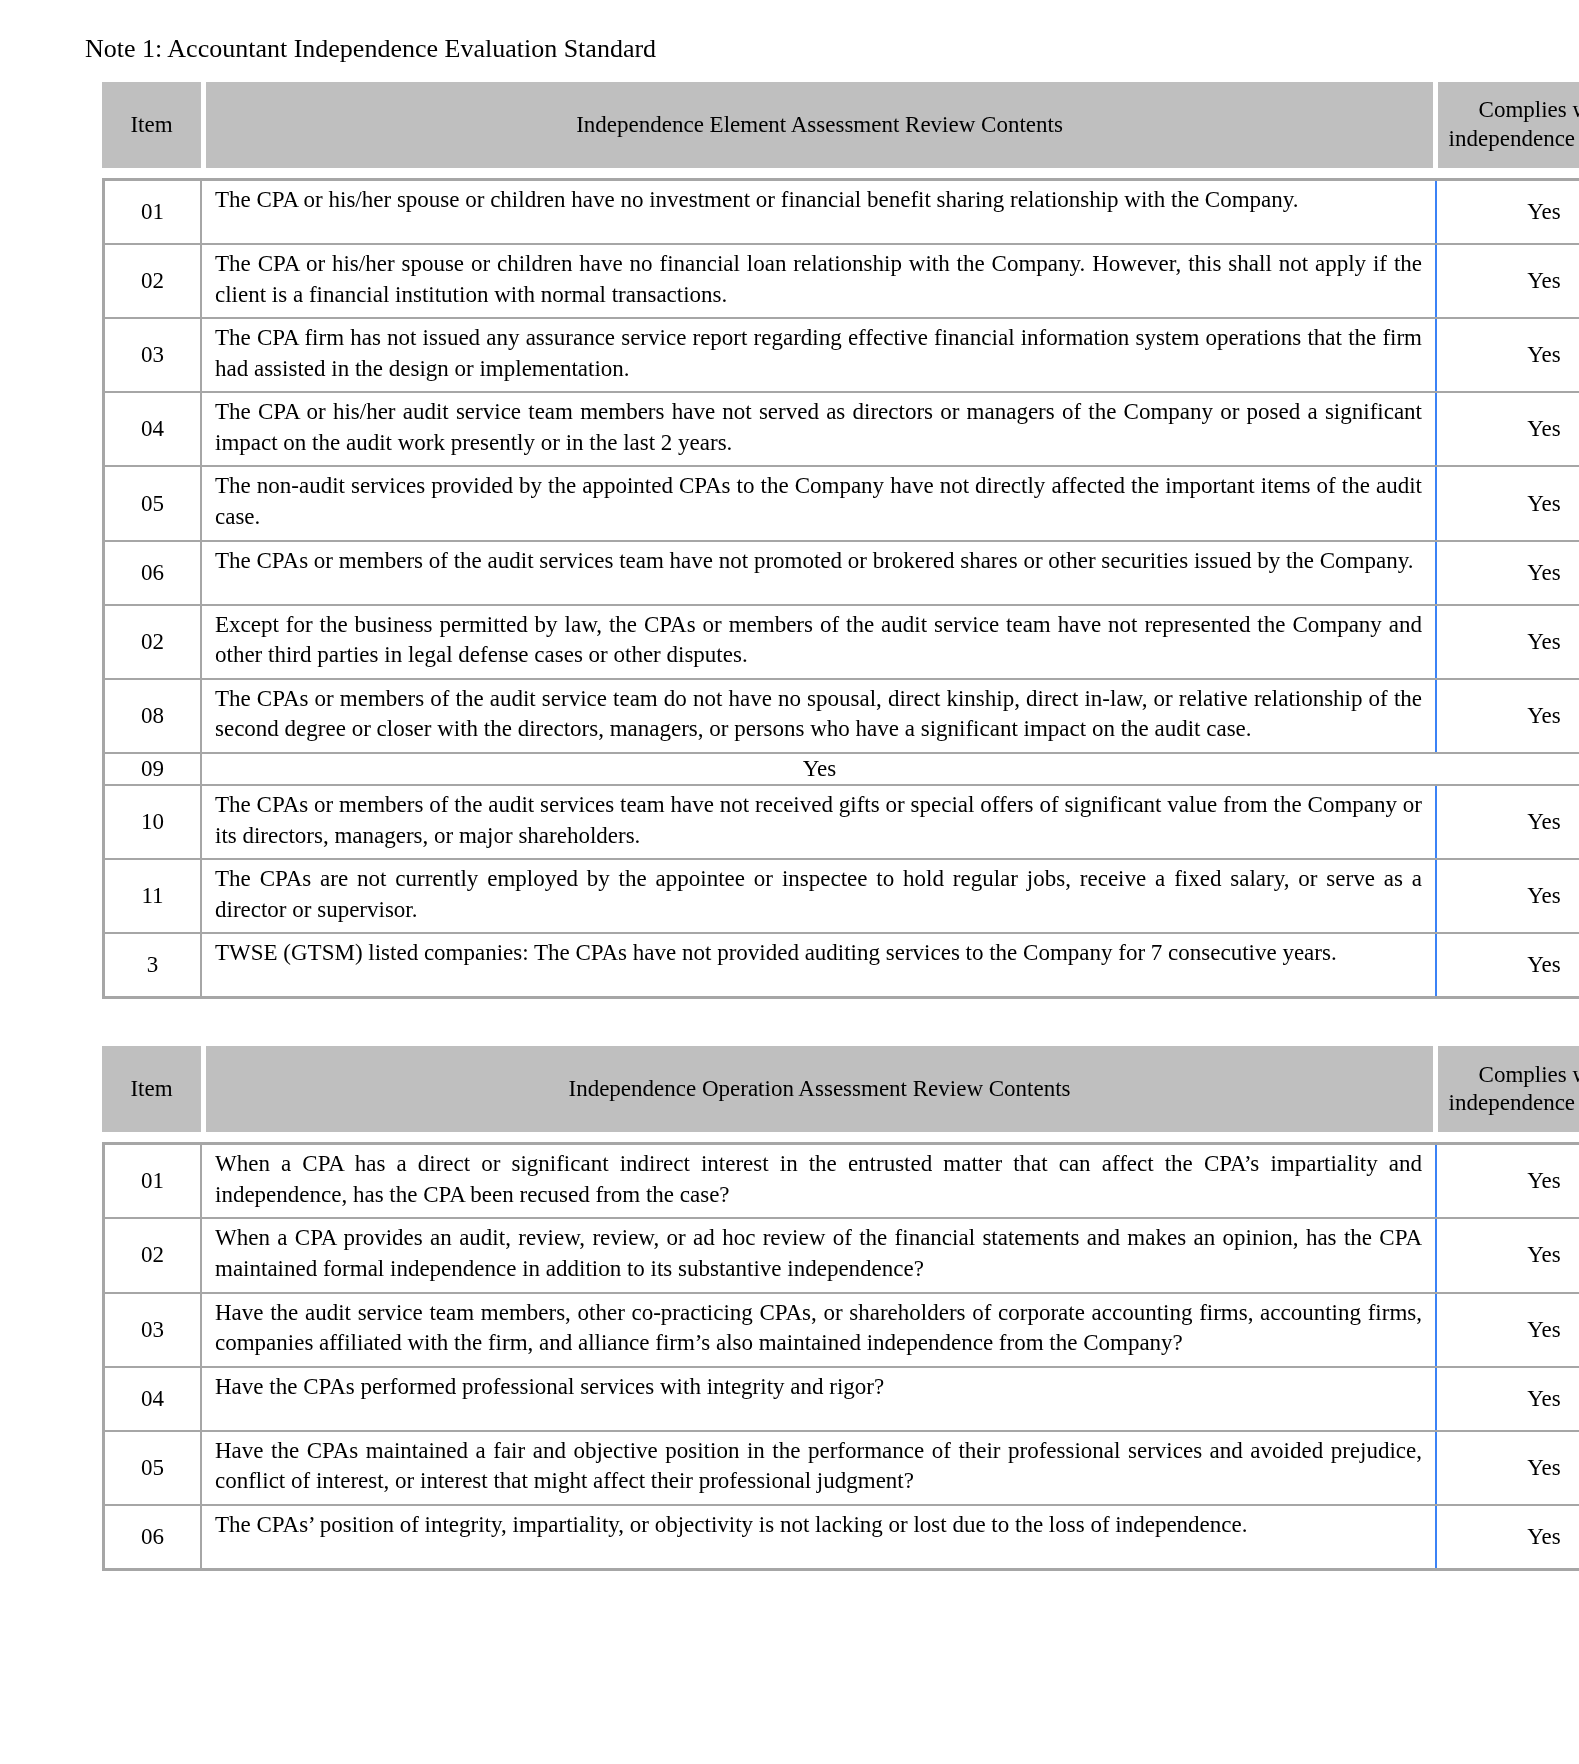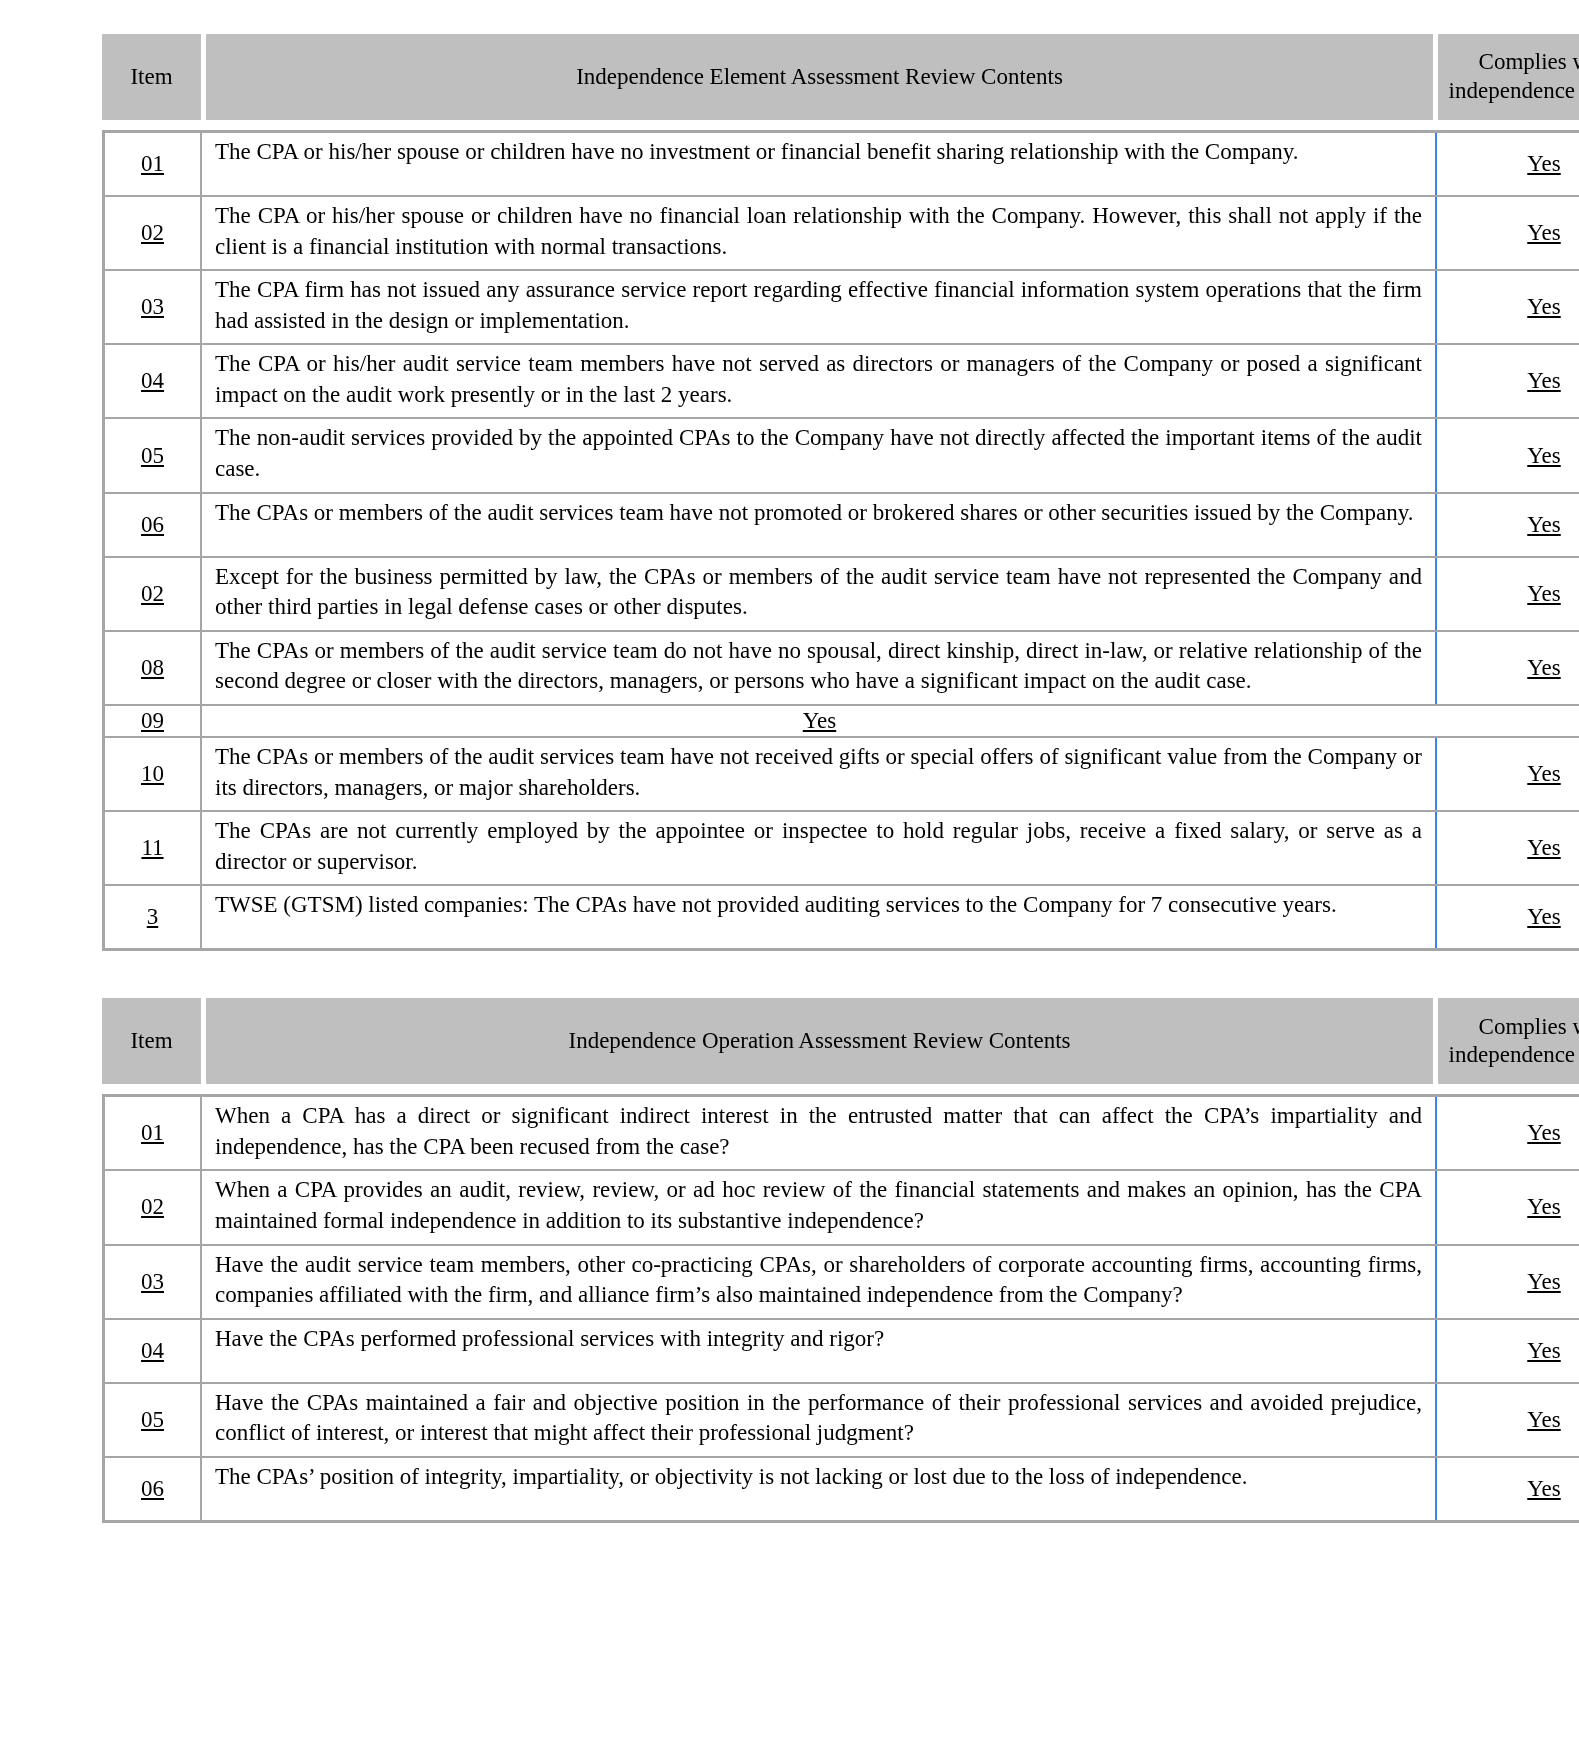--- a/index.html
+++ b/index.html
@@ -39,38 +39,38 @@
     display: grid;
     grid-template-columns: 97px 1fr 214px;
   }
   .row + .row { border-top: 2px solid #a6a6a6; }
   .cell-item, .cell-status {
     display: flex;
     align-items: center;
     justify-content: center;
     font-size: 23px;
     padding: 2px 3px;
-    text-decoration: underline;
   }
   .cell-item { border-right: 2px solid #a6a6a6; }
   .cell-contents {
     border-right: 2px solid #3b82f6;
     font-size: 23px;
     line-height: 1.33;
     text-align: justify;
     padding: 4px 13px 7px 13px;
     min-height: 62px;
   }
   .section-2 { margin-top: 47px; }
 </style>
 </head>
 <body>
 
 <div class="page">
 
+  <h1 class="doc-title">Note 1: Accountant Independence Evaluation Standard</h1>
 
   <div class="tbl section-1">
     <div class="tbl-header">
       <div class="th-cell">Item</div>
       <div class="th-cell">Independence Element Assessment Review Contents</div>
       <div class="th-cell">Complies with independence status?</div>
     </div>
     <div class="tbl-body">
 
         <div class="row">

